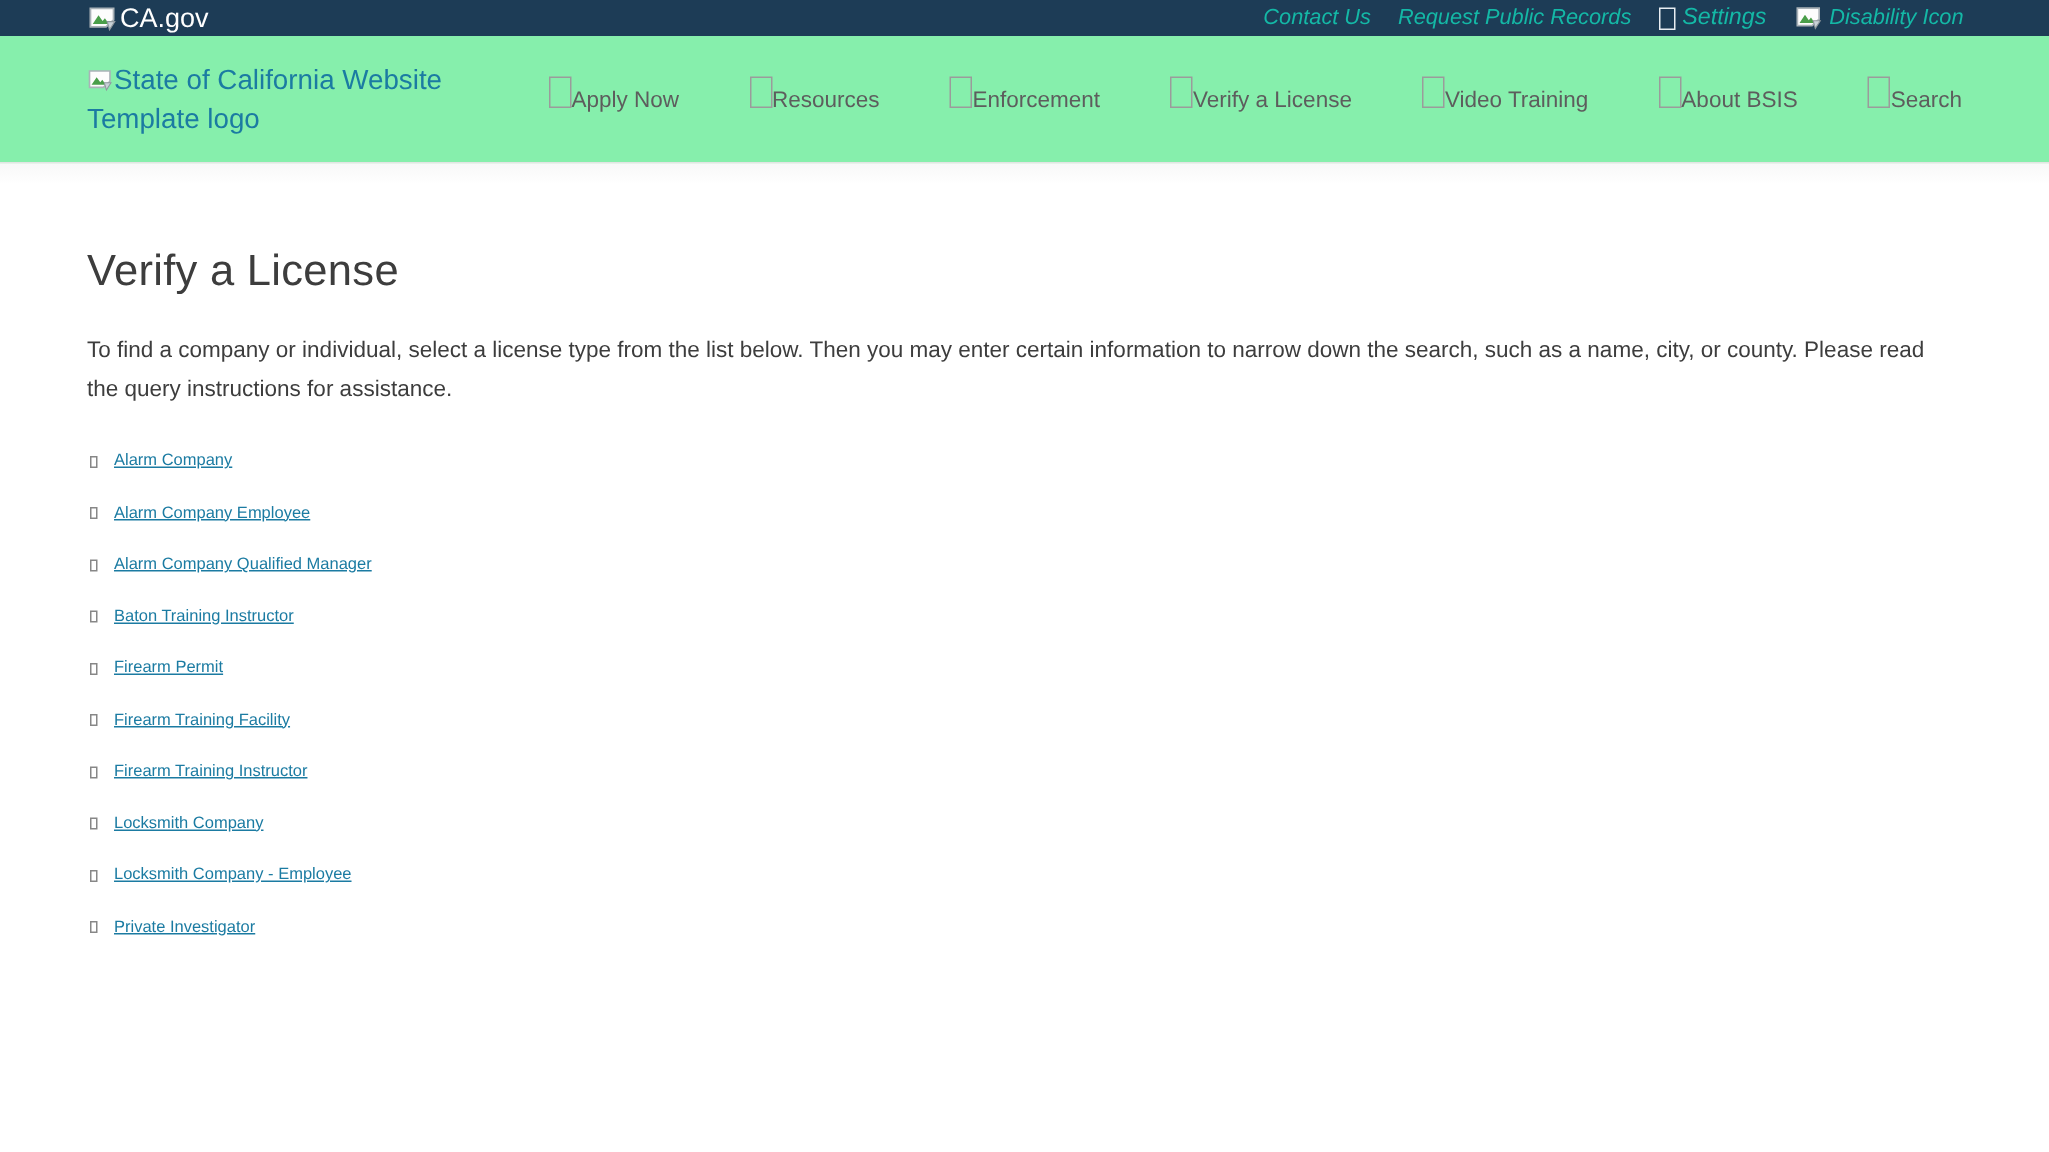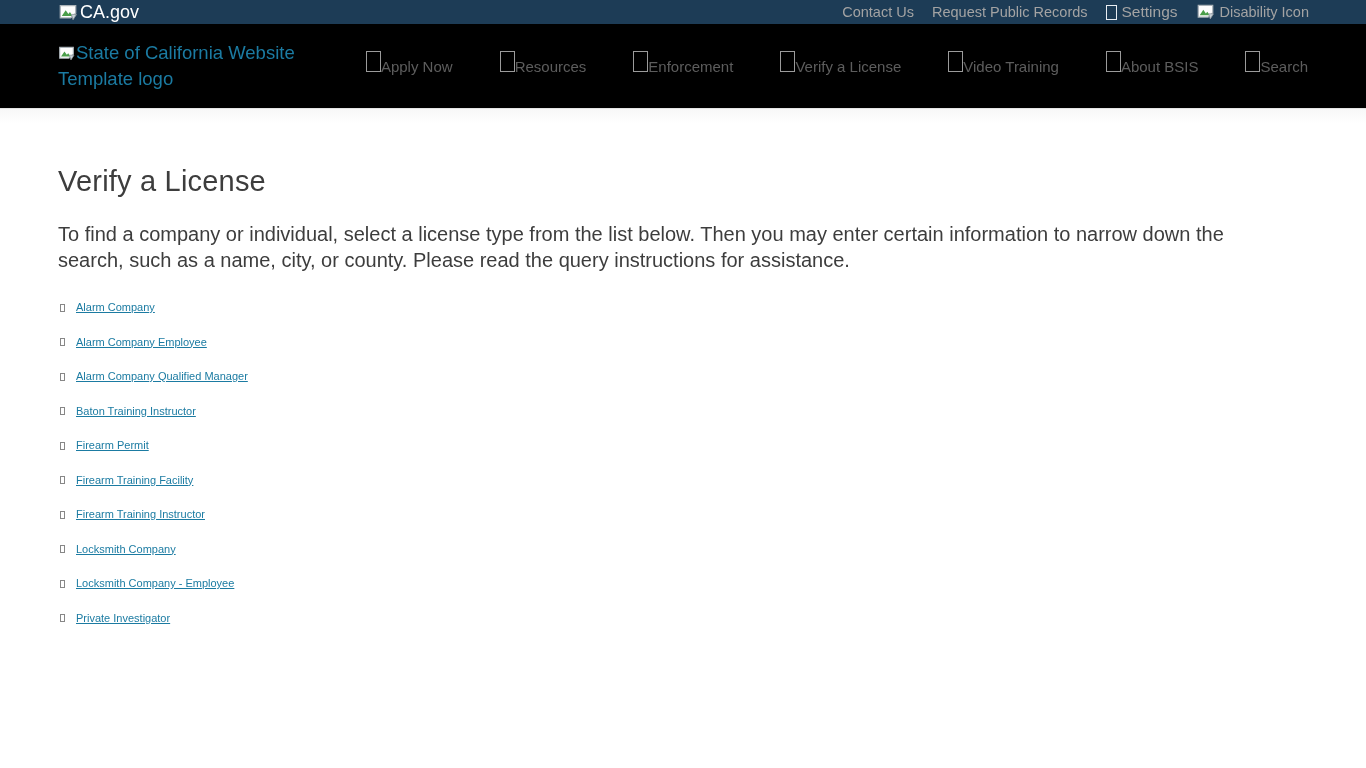--- a/index.html
+++ b/index.html
@@ -29,35 +29,35 @@
   .ca-logo{
     display:flex;align-items:center;gap:2px;
     color:#fff;font-size:18px;text-decoration:none;
   }
   .topbar-links{
     margin-left:auto;
     display:flex;align-items:center;gap:18px;
     font-size:14.5px;
   }
   .topbar-links a{
-    color:#a3a3a3;text-decoration:none;
-    display:flex;align-items:center;gap:5px;
+    color:#14b8a6;text-decoration:none;
+    display:flex;align-items:center;gap:5px;font-style:italic;
   }
   .topbar-links .settings-label{font-size:15.5px;}
 
   
   .tofu{display:inline-block;background:transparent;}
   .tofu-white{width:11px;height:15px;border:1.5px solid #e8edf2;}
   .tofu-gray{width:15px;height:21px;border:1.5px solid #9b9b9b;}
   .tofu-bullet{width:5px;height:8px;border:1px solid #878787;flex:none;}
 
   
   .navbar{
     height:85px;
-    background:#000000;
+    background:#86efac;
     border-bottom:1px solid #e4e4e4;
     display:flex;align-items:center;
     padding:0 58px;
   }
   .site-logo{
     width:312px;
     color:var(--link-color);
     font-size:18.5px;line-height:26px;
     text-decoration:none;
   }
@@ -82,21 +82,21 @@
   
   main{padding:0 58px;}
   h1{
     margin:42px 0 0 0;
     font-size:29px;font-weight:400;
     color:var(--text-color);
     letter-spacing:.2px;
   }
   .intro{
     margin:23px 0 0 0;
-    font-size:20px;line-height:26px;
+    font-size:15px;line-height:26px;
     color:var(--text-color);
     max-width:1228px;
   }
   .license-list{
     list-style:none;
     margin:28px 0 0 0;padding:0 0 0 2px;
   }
   .license-list li{
     display:flex;align-items:center;
     margin-bottom:22.5px;

